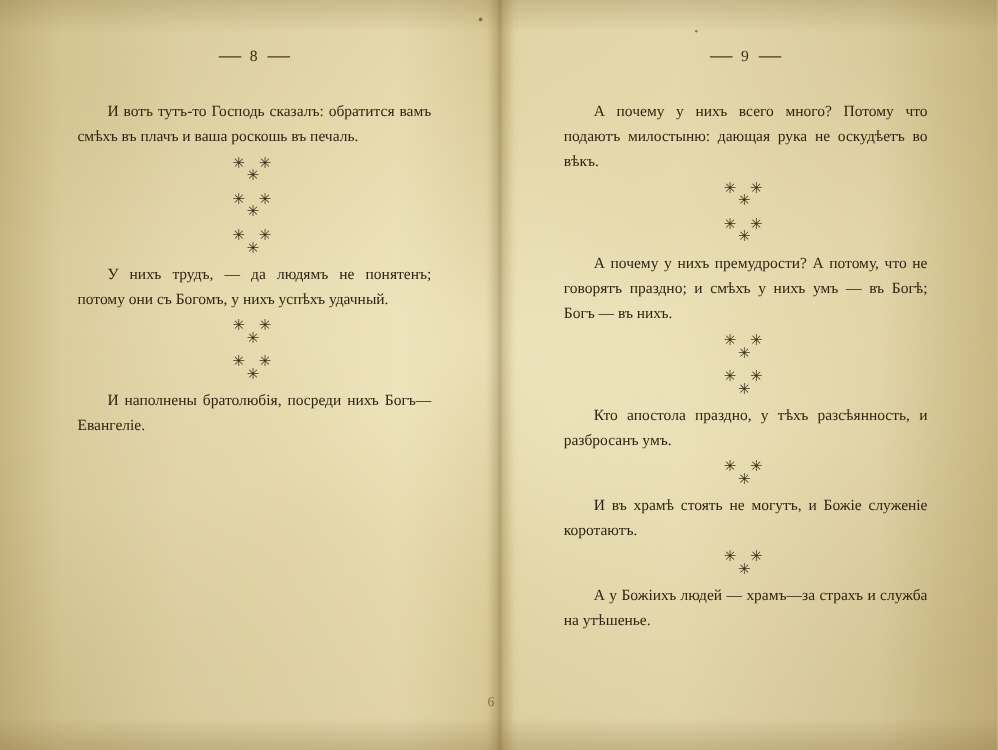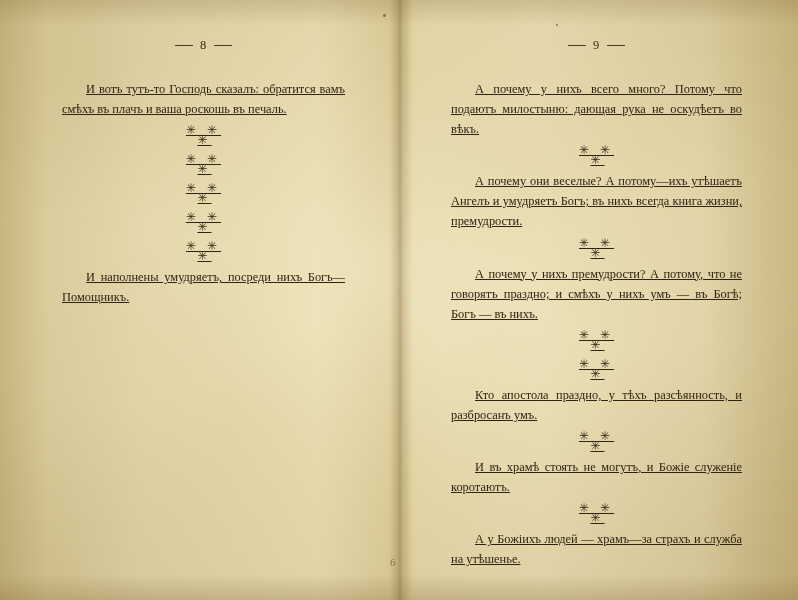--- a/index.html
+++ b/index.html
@@ -81,21 +81,20 @@
     vertical-align: 3px;
     margin: 0 7px;
   }
   .body {
     font-size: 12.4px;
     line-height: 1.62;
     color: #2e2411;
     text-align: justify;
     -webkit-hyphens: none;
     hyphens: none;
-    text-decoration: underline;
   }
   p.para {
     margin: 0;
     text-indent: 24px;
   }
   .sep {
     margin: 4px 0 3px 0;
     text-align: center;
     font-size: 12px;
     color: #3a2e18;
@@ -145,48 +144,48 @@
       <div class="sep">
         <span class="row1">✳ ✳</span>
         <span class="row2">✳</span>
       </div>
 
       <div class="sep">
         <span class="row1">✳ ✳</span>
         <span class="row2">✳</span>
       </div>
 
-      <div class="sep">
-        <span class="row1">✳ ✳</span>
-        <span class="row2">✳</span>
-      </div>
-
-      <div class="sep">
-        <span class="row1">✳ ✳</span>
-        <span class="row2">✳</span>
-      </div>
-
-      <p class="para">И наполнены умудряетъ, посреди нихъ Богъ—Помощникъ.</p>
+      <p class="para">У нихъ трудъ, — да людямъ не понятенъ; потому они съ Богомъ, у нихъ успѣхъ удачный.</p>
+      <div class="sep">
+        <span class="row1">✳ ✳</span>
+        <span class="row2">✳</span>
+      </div>
+
+      <div class="sep">
+        <span class="row1">✳ ✳</span>
+        <span class="row2">✳</span>
+      </div>
+
+      <p class="para">И наполнены братолюбія, посреди нихъ Богъ—Евангеліе.</p>
 
     </div>
   </div>
 
   <div class="page page-right">
     <div class="folio">
       <span class="rule"></span><span>9</span><span class="rule"></span>
     </div>
     <div class="body">
 
       <p class="para">А почему у нихъ всего много? Потому что подаютъ милостыню: дающая рука не оскудѣетъ во вѣкъ.</p>
       <div class="sep">
         <span class="row1">✳ ✳</span>
         <span class="row2">✳</span>
       </div>
 
-      <p class="para">А почему они веселые? А потому—ихъ утѣшаетъ Ангелъ и умудряетъ Богъ; въ нихъ всегда книга жизни, премудрости.</p>
       <div class="sep">
         <span class="row1">✳ ✳</span>
         <span class="row2">✳</span>
       </div>
 
       <p class="para">А почему у нихъ премудрости? А потому, что не говорятъ праздно; и смѣхъ у нихъ умъ — въ Богѣ; Богъ — въ нихъ.</p>
       <div class="sep">
         <span class="row1">✳ ✳</span>
         <span class="row2">✳</span>
       </div>

